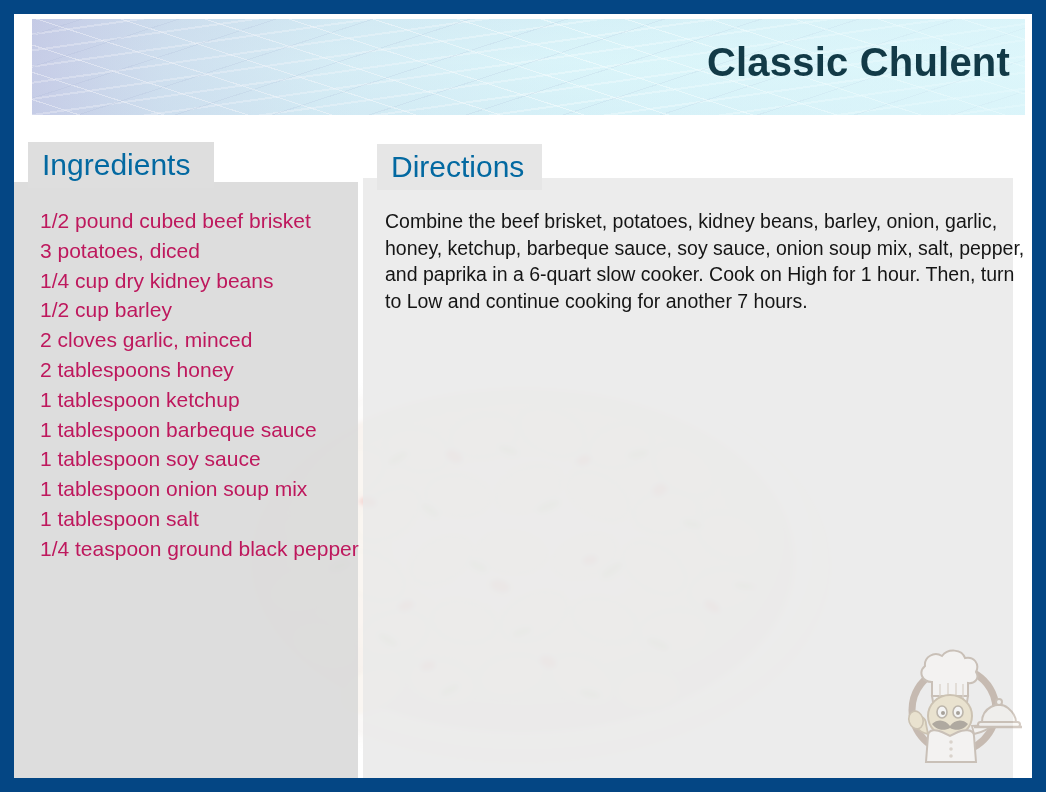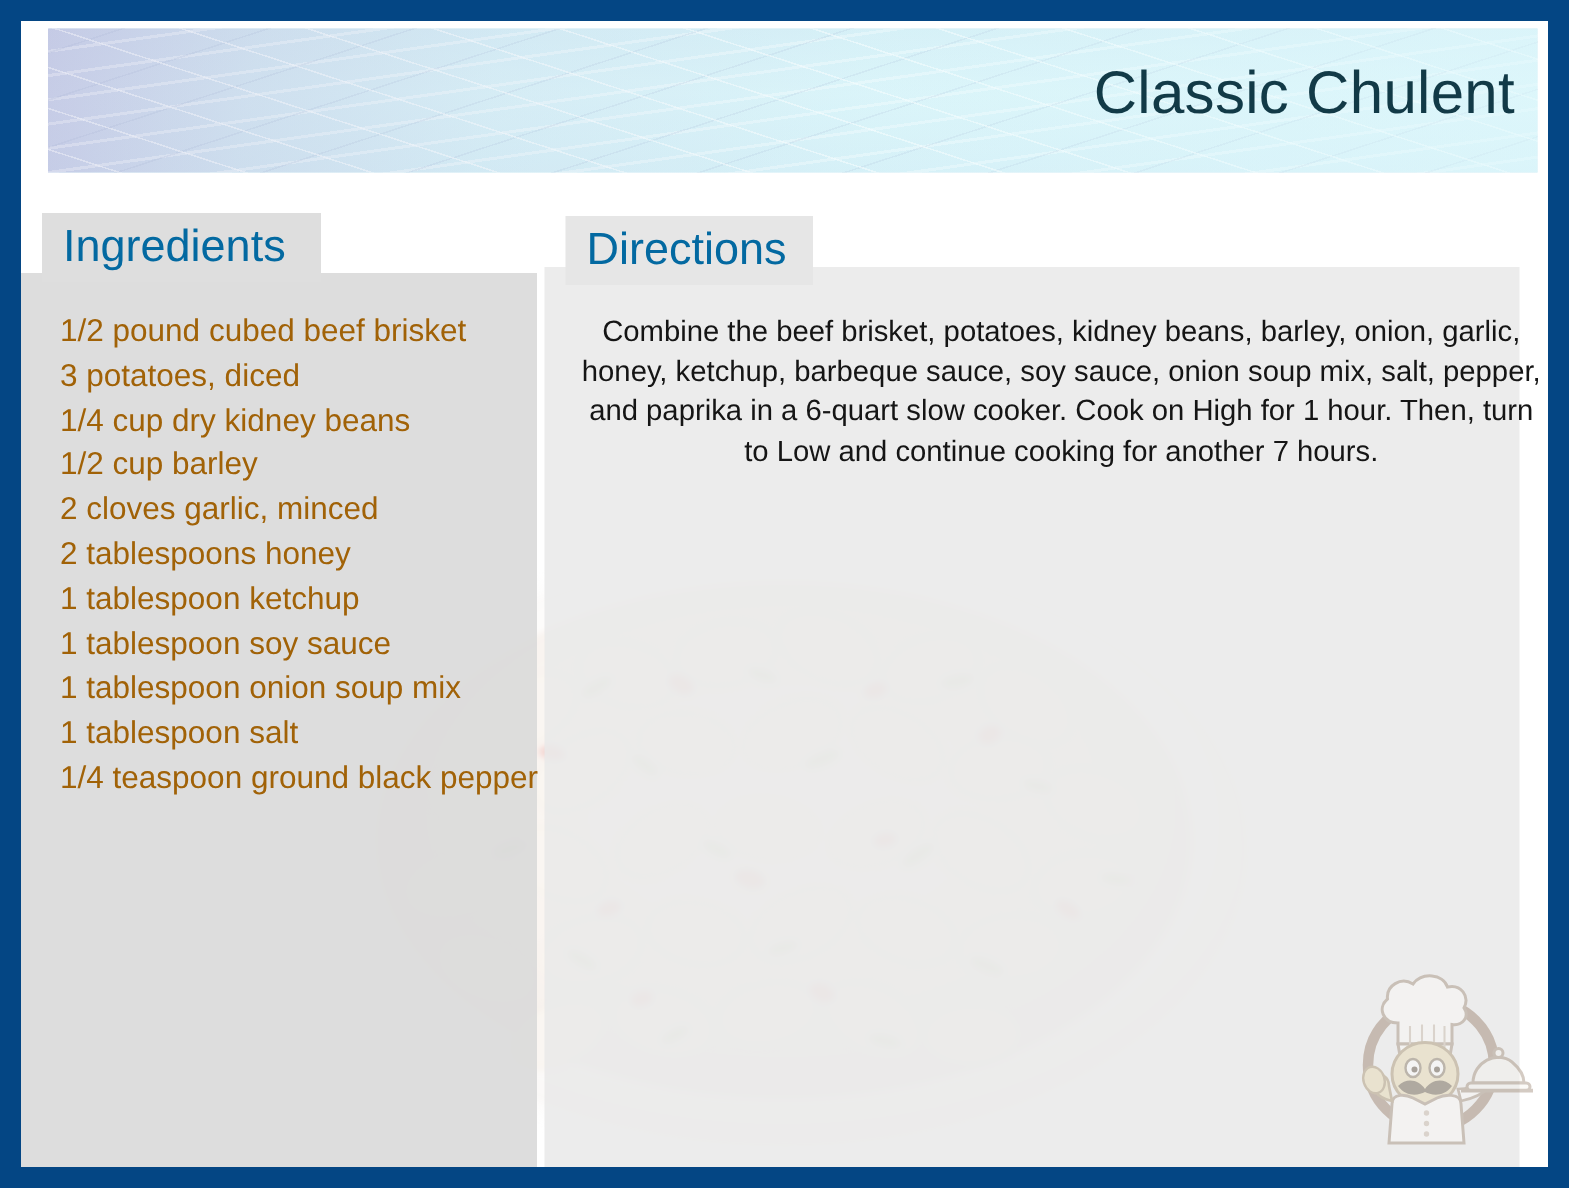--- a/index.html
+++ b/index.html
@@ -81,20 +81,21 @@
   #slide-title {
     position: absolute;
     right: 22px;
     top: 22px;
     font-size: 40px;
     line-height: 52px;
     color: #123a47;
     letter-spacing: 0.2px;
     white-space: nowrap;
     z-index: 3;
+    font-weight: bold;
   }
 
   
   #food-photo {
     position: absolute;
     left: 178px;
     top: 340px;
     width: 660px;
     height: 430px;
     opacity: 0.30;
@@ -150,36 +151,36 @@
 
   
   #ingredients-list {
     position: absolute;
     z-index: 5;
     left: 26px;
     top: 192px;
     width: 330px;
     font-size: 21px;
     line-height: 29.8px;
-    color: #a16207;
+    color: #be185d;
   }
   #ingredients-list .ing-item {
     white-space: normal;
   }
 
   #directions-text {
     position: absolute;
     z-index: 5;
     left: 371px;
     top: 194px;
     width: 645px;
     font-size: 19.5px;
     line-height: 26.5px;
     color: #151515;
-    text-align: center;
+    text-align: left;
   }
 
   
   #chef-logo {
     position: absolute;
     z-index: 6;
     right: 8px;
     bottom: 10px;
     width: 132px;
     height: 130px;
@@ -297,20 +298,21 @@
     <div class="panel" id="ingredients-panel"></div>
     <div class="panel-header" id="ingredients-header">Ingredients</div>
     <div id="ingredients-list">
       <div class="ing-item">1/2 pound cubed beef brisket</div>
       <div class="ing-item">3 potatoes, diced</div>
       <div class="ing-item">1/4 cup dry kidney beans</div>
       <div class="ing-item">1/2 cup barley</div>
       <div class="ing-item">2 cloves garlic, minced</div>
       <div class="ing-item">2 tablespoons honey</div>
       <div class="ing-item">1 tablespoon ketchup</div>
+      <div class="ing-item">1 tablespoon barbeque sauce</div>
       <div class="ing-item">1 tablespoon soy sauce</div>
       <div class="ing-item">1 tablespoon onion soup mix</div>
       <div class="ing-item">1 tablespoon salt</div>
       <div class="ing-item">1/4 teaspoon ground black pepper</div>
     </div>
 
     <div class="panel" id="directions-panel"></div>
     <div class="panel-header" id="directions-header">Directions</div>
     <div id="directions-text">Combine the beef brisket, potatoes, kidney beans, barley, onion, garlic, honey, ketchup, barbeque sauce, soy sauce, onion soup mix, salt, pepper, and paprika in a 6-quart slow cooker.  Cook on High for 1 hour. Then, turn to Low and continue cooking for another 7 hours.</div>
 

